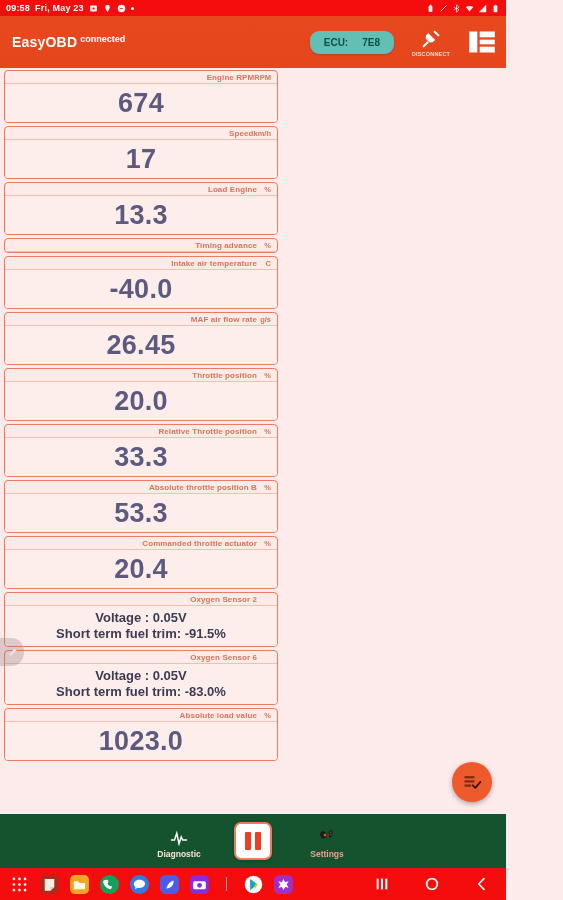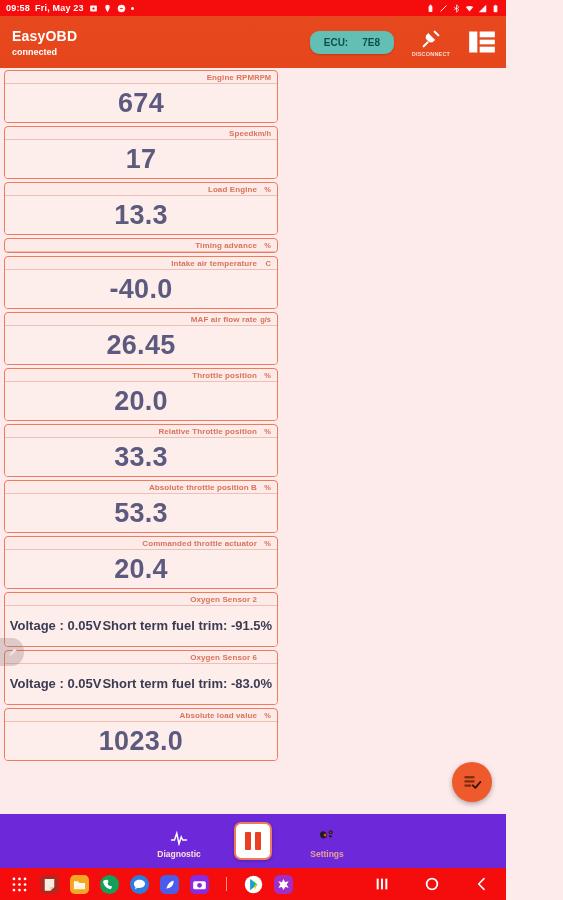--- a/index.html
+++ b/index.html
@@ -35,21 +35,21 @@
   .sb-dot { width: 3px; height: 3px; border-radius: 50%; background: #fff; display: inline-block; }
 
   
   .appbar {
     flex: 0 0 52px;
     background: linear-gradient(180deg, #e8481d 0%, #e5461c 100%);
     display: flex; align-items: center;
     padding: 0 10px 0 12px;
     position: relative;
   }
-  .appbar-titles { display: flex; flex-direction: column; justify-content: center; gap: 3px; }
+  .appbar-titles { display: flex; flex-direction: row; justify-content: center; gap: 3px; }
   .app-title { color: #fff; font-size: 14px; font-weight: bold; letter-spacing: .2px; }
   .app-sub { color: #fff; font-size: 9px; font-weight: bold; }
   .appbar-right { margin-left: auto; display: flex; align-items: center; gap: 14px; }
 
   .ecu-badge {
     background: #63bfb4;
     color: #0d4f49;
     border-radius: 9px;
     padding: 6px 14px;
     font-size: 10px; font-weight: bold;
@@ -101,21 +101,21 @@
     height: 38px;
     display: flex; align-items: center; justify-content: center;
     background: #fdeeeb;
   }
   .card-value {
     color: #5c5a7e; font-size: 27px; font-weight: bold;
     letter-spacing: .3px; line-height: 1;
   }
   
   .card.sensor .card-body {
-    height: 40px; flex-direction: row; gap: 1px; justify-content: center;
+    height: 40px; flex-direction: column; gap: 1px; justify-content: center;
   }
   .card.sensor .sensor-line {
     color: #3b3b52; font-size: 13px; font-weight: bold; line-height: 1.15;
   }
   .card.sensor .card-name { padding-left: 0; }
 
   
   .edge-handle {
     position: absolute; left: 0; top: 570px;
     width: 24px; height: 28px;
@@ -131,21 +131,21 @@
     width: 40px; height: 40px; border-radius: 50%;
     background: #ef5a2c;
     display: flex; align-items: center; justify-content: center;
     box-shadow: 0 2px 5px rgba(0,0,0,.3);
   }
   .fab svg { width: 20px; height: 20px; display: block; }
 
   
   .bottomnav {
     flex: 0 0 54px;
-    background: #6d28d9;
+    background: #14532d;
     display: flex; align-items: center; justify-content: center;
     position: relative;
   }
   .nav-items { display: flex; align-items: flex-start; gap: 8px; }
   .nav-item {
     width: 86px; display: flex; flex-direction: column;
     align-items: center; gap: 3px; padding-top: 6px;
   }
   .nav-ico { width: 18px; height: 18px; }
   .nav-ico svg { width: 100%; height: 100%; display: block; }

